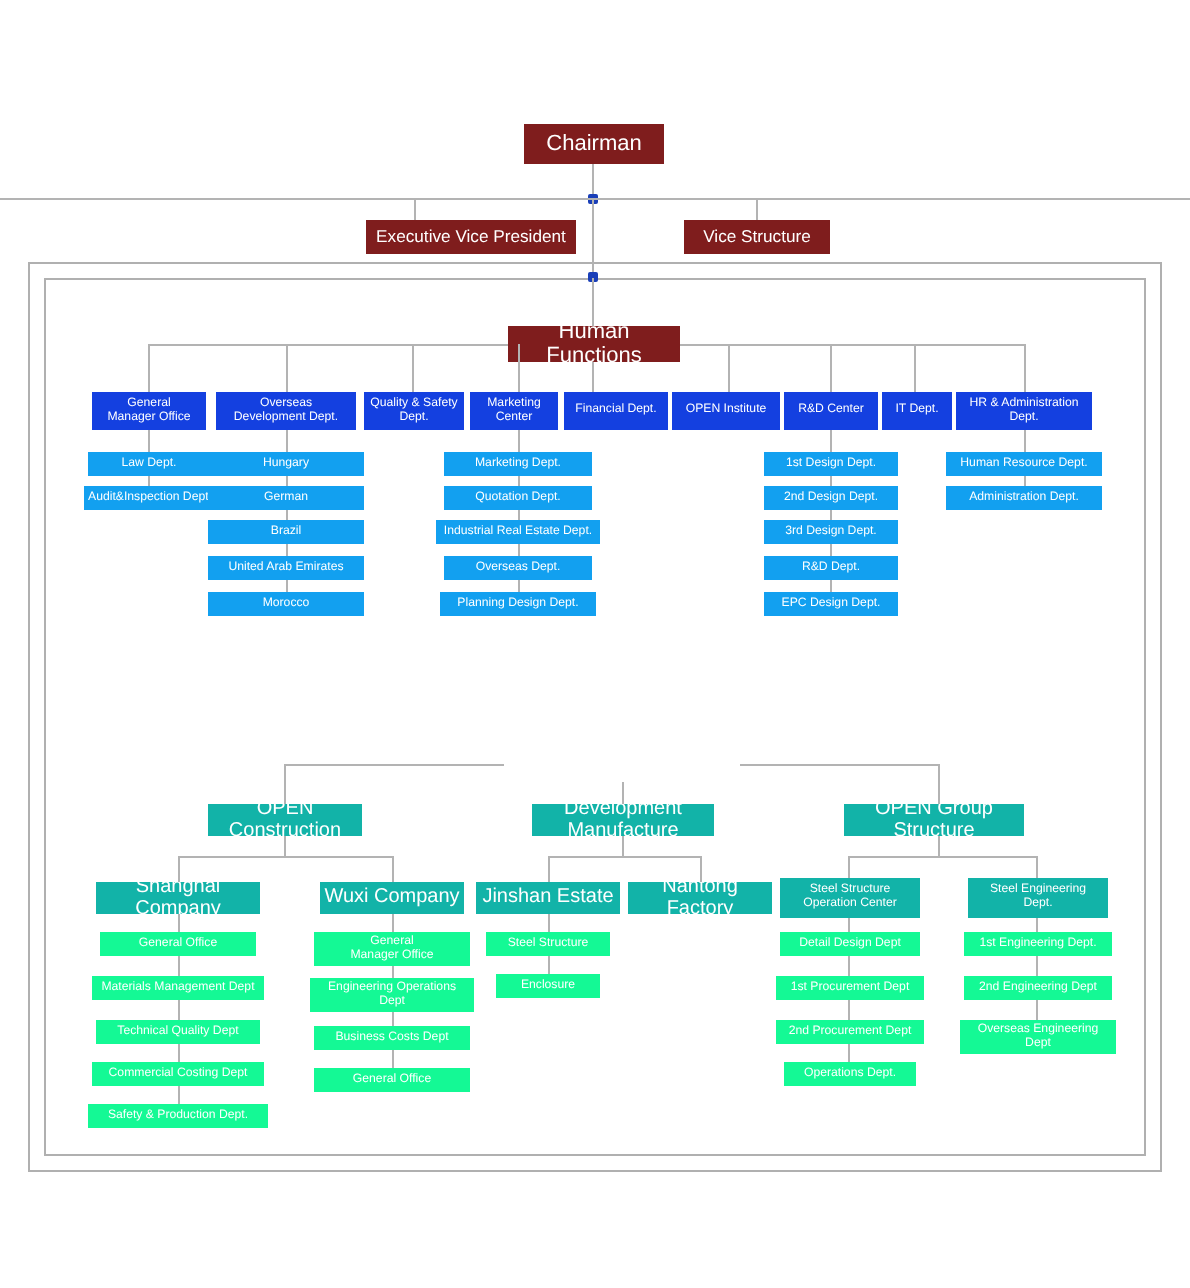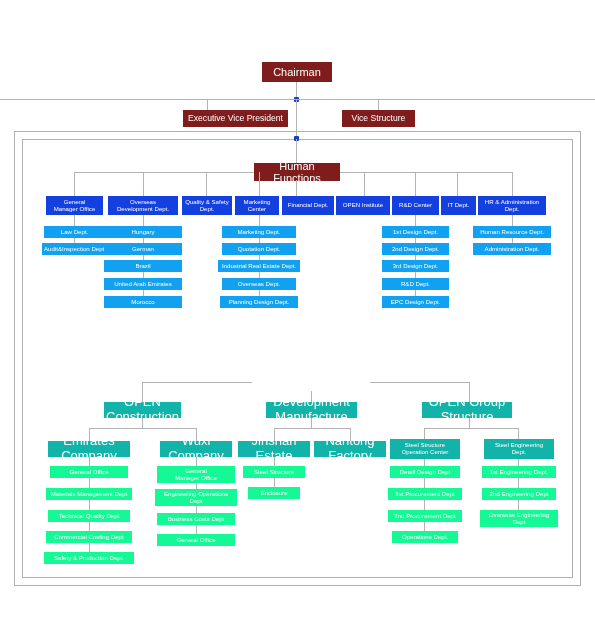--- a/index.html
+++ b/index.html
@@ -56,21 +56,21 @@
   .n-blue   { background: #1440e0; }
   
   .n-azure  { background: #12a0f0; }
   
   .n-teal   { background: #12b3a8; }
   
   .n-green  { background: #14f995; }
 
   .fs11 { font-size: 11px; }
   .fs9  { font-size: 8.6px; }
-  .fs8  { font-size: 13px; }
+  .fs8  { font-size: 10px; }
   .fs7  { font-size: 6.1px; }
 </style>
 </head>
 <body>
 
 <div id="canvas">
 
   <div class="frame frame-outer"></div>
   <div class="frame frame-inner"></div>
 
@@ -170,21 +170,21 @@
   <div class="ln lnv" style="left:311px; top:418px; width:1px; height:10px;"></div>
   <div class="ln lnh" style="left:274px; top:428px; width:77px; height:1px;"></div>
   <div class="ln lnv" style="left:274px; top:428px; width:1px; height:13px;"></div>
   <div class="ln lnv" style="left:350px; top:428px; width:1px; height:13px;"></div>
 
   <div class="ln lnv" style="left:469px; top:418px; width:1px; height:10px;"></div>
   <div class="ln lnh" style="left:424px; top:428px; width:95px; height:1px;"></div>
   <div class="ln lnv" style="left:424px; top:428px; width:1px; height:13px;"></div>
   <div class="ln lnv" style="left:518px; top:428px; width:1px; height:13px;"></div>
 
-  <div class="node n-teal fs8" style="left:48px; top:441px; width:82px; height:16px;">Emirates Company</div>
+  <div class="node n-teal fs8" style="left:48px; top:441px; width:82px; height:16px;">Shanghai Company</div>
   <div class="ln lnv" style="left:89px; top:457px; width:1px; height:101px;"></div>
   <div class="node n-green fs7" style="left:50px; top:466px; width:78px; height:12px;">General Office</div>
   <div class="node n-green fs7" style="left:46px; top:488px; width:86px; height:12px;">Materials Management Dept</div>
   <div class="node n-green fs7" style="left:48px; top:510px; width:82px; height:12px;">Technical Quality Dept</div>
   <div class="node n-green fs7" style="left:46px; top:531px; width:86px; height:12px;">Commercial Costing Dept</div>
   <div class="node n-green fs7" style="left:44px; top:552px; width:90px; height:12px;">Safety &amp; Production Dept.</div>
 
   <div class="node n-teal fs8" style="left:160px; top:441px; width:72px; height:16px;">Wuxi Company</div>
   <div class="ln lnv" style="left:196px; top:457px; width:1px; height:86px;"></div>
   <div class="node n-green fs7" style="left:157px; top:466px; width:78px; height:17px;">General

